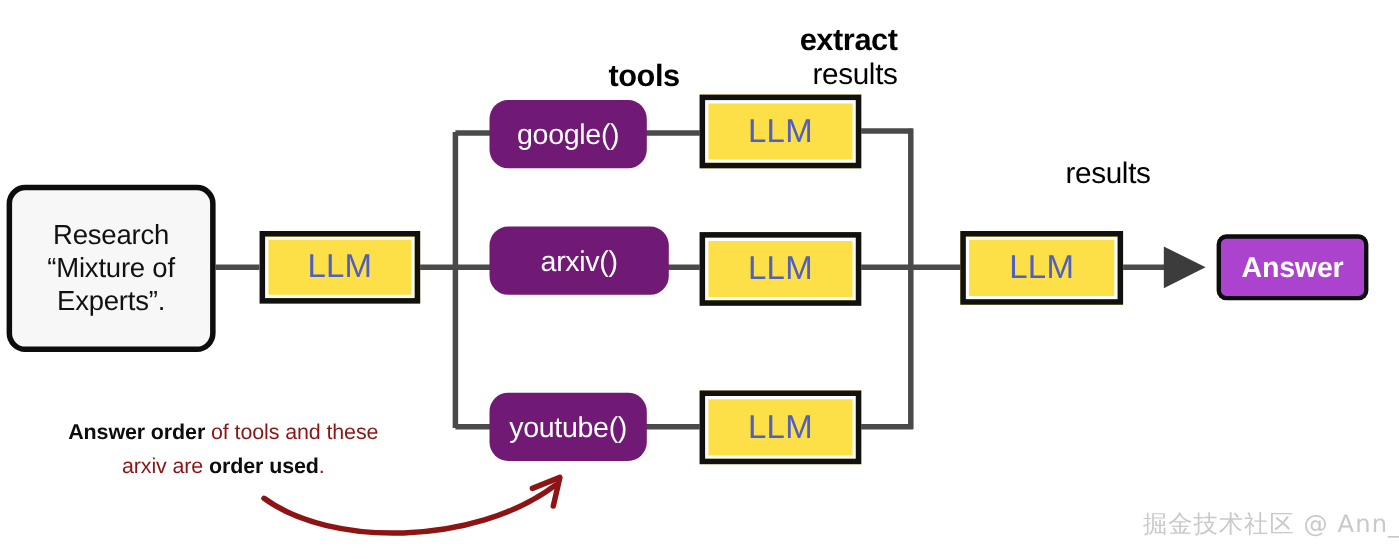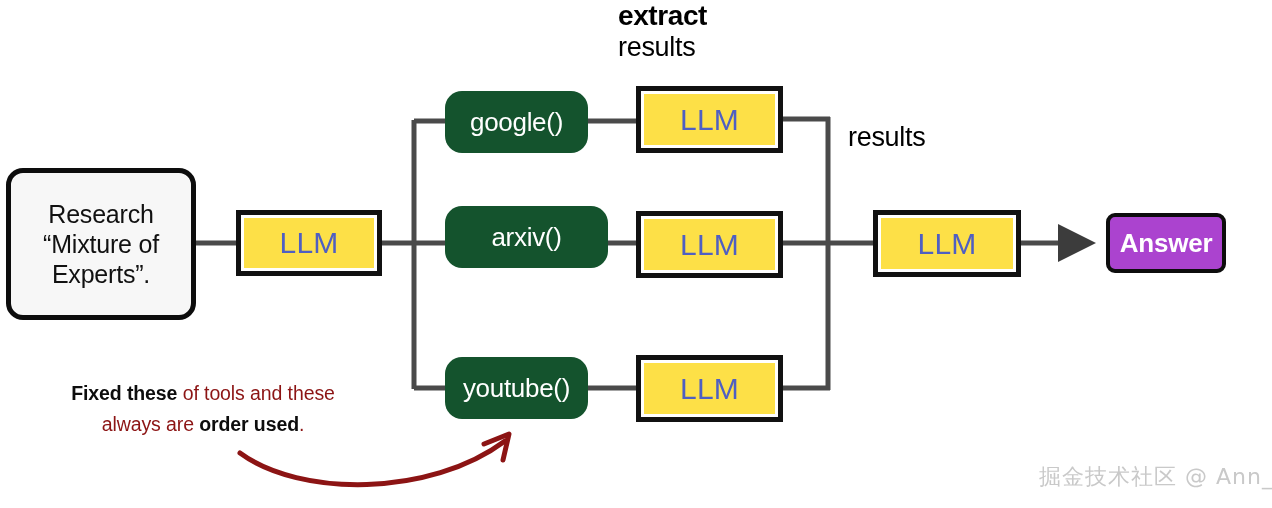--- a/index.html
+++ b/index.html
@@ -20,31 +20,31 @@
   }
   .prompt-box .ptext{padding:0 6px;white-space:pre-line;}
 
   .llm-box{
     background:#fde047;border:5px solid #111111;
     box-shadow:inset 0 0 0 3px #ffffff;
     color:#4f5fc2;font-size:30px;font-weight:400;letter-spacing:.2px;
   }
 
   .tool-box{
-    background:#14532d;border-radius:17px;
+    background:#701a75;border-radius:17px;
     color:#ffffff;font-size:26px;font-weight:400;letter-spacing:-.3px;
   }
 
   .answer-box{
     background:#ab43cf;border:4px solid #0d0d0d;border-radius:9px;
     color:#ffffff;font-size:26px;font-weight:700;letter-spacing:-.2px;
   }
 
   
-  .caption{position:absolute;text-align:left;color:#000000;line-height:1.14;}
+  .caption{position:absolute;text-align:right;color:#000000;line-height:1.14;margin-top:20px;}
   .caption .l1{display:block;font-weight:700;font-size:28px;letter-spacing:-.4px;}
   .caption .l2{display:block;font-weight:400;font-size:27px;letter-spacing:-.3px;}
   .caption.single .l1{font-size:28px;}
 
   
   .annot{
     position:absolute;text-align:center;width:390px;
     font-size:19.5px;line-height:1.58;color:#8c1414;letter-spacing:-.1px;
   }
   .annot b{color:#0d0d0d;font-weight:700;}
@@ -99,20 +99,23 @@
   <div class="node prompt-box" style="left:6px;top:168px;width:190px;height:152px;">
     <span class="ptext">Research
 “Mixture of
 Experts”.</span>
   </div>
 
   <div class="node llm-box" style="left:236px;top:210px;width:146px;height:66px;">
     <span>LLM</span>
   </div>
 
+  <div class="caption single" style="left:420px;top:33px;width:198px;">
+    <span class="l1">tools</span>
+  </div>
 
   <div class="caption" style="left:618px;top:0px;width:198px;">
     <span class="l1">extract</span>
     <span class="l2">results</span>
   </div>
 
   <div class="caption" style="left:848px;top:122px;width:198px;">
     <span class="l2">results</span>
   </div>
 
@@ -134,26 +137,26 @@
     <span>youtube()</span>
   </div>
   <div class="node llm-box" style="left:636px;top:355px;width:147px;height:67px;">
     <span>LLM</span>
   </div>
 
   <div class="node llm-box" style="left:873px;top:210px;width:148px;height:67px;">
     <span>LLM</span>
   </div>
 
-  <div class="node answer-box" style="left:1106px;top:213px;width:120px;height:60px;">
+  <div class="node answer-box" style="left:1106px;top:213px;width:138px;height:60px;">
     <span>Answer</span>
   </div>
 
   <div class="annot" style="left:8px;top:378px;">
-    <b>Fixed these</b><span> of tools and these</span><br>
-    <span>always are </span><b>order used</b><span>.</span>
+    <b>Answer order</b><span> of tools and these</span><br>
+    <span>arxiv are </span><b>order used</b><span>.</span>
   </div>
 
   <div class="watermark" style="left:1003px;top:462px;">
     <span>掘金技术社区 @ Ann_</span>
   </div>
 
 </div>
 
 </body></html>

